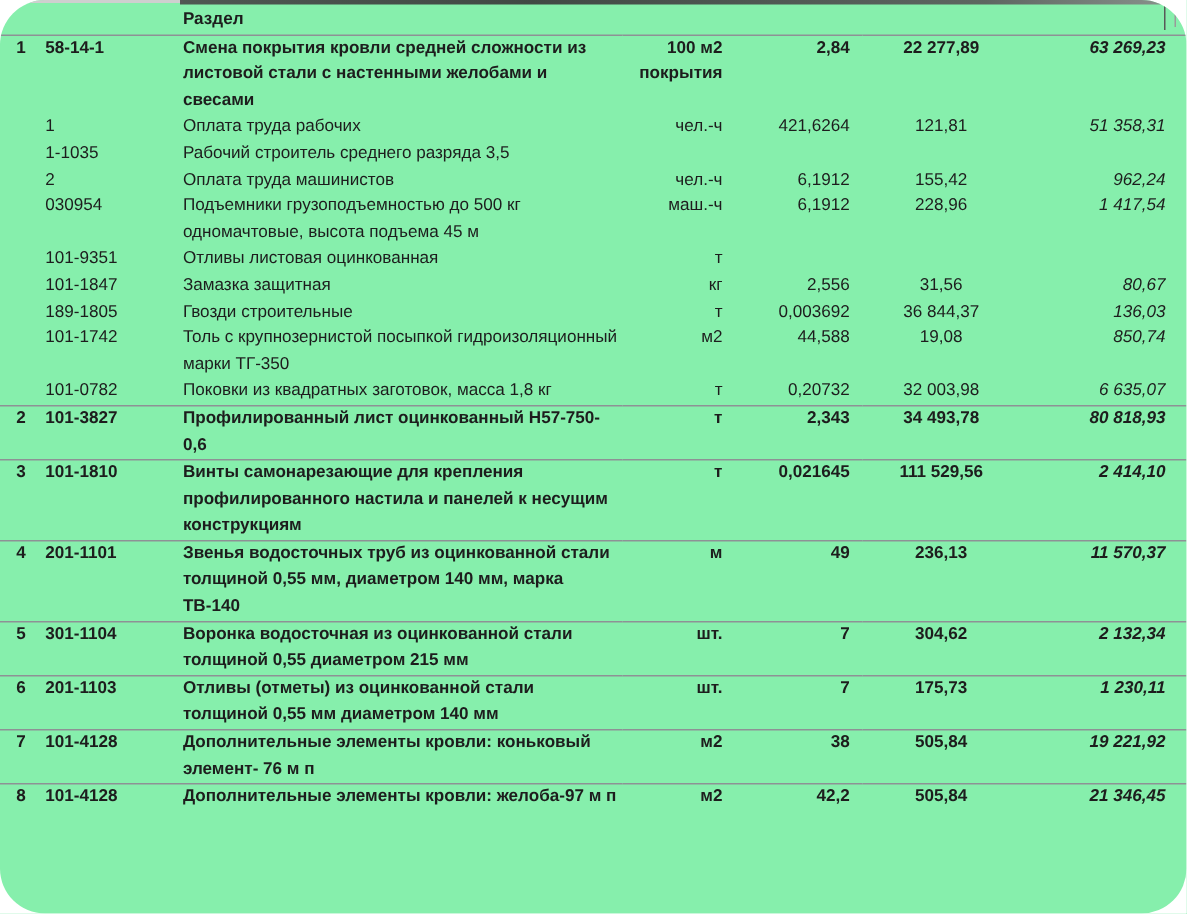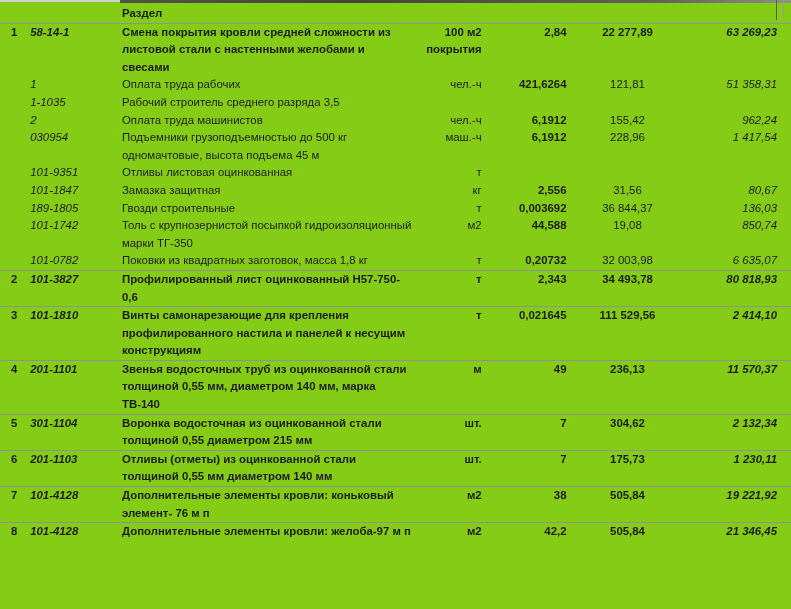--- a/index.html
+++ b/index.html
@@ -9,23 +9,24 @@
     background: #ffffff;
   }
   body {
     font-family: "Liberation Sans", "DejaVu Sans", sans-serif;
     -webkit-font-smoothing: antialiased;
   }
   #page {
     position: relative;
     width: 791px;
     height: 609px;
-    background: #84cc16;
+    background: #86efac;
     overflow: hidden;
     color: #1d1d1d;
+    border-radius: 30px;
   }
   
   .scan-band {
     position: absolute;
     left: 120px;
     top: 0px;
     width: 671px;
     height: 3px;
     background: linear-gradient(to right, #4a4a4a 0%, #3b3b3b 35%, #5a5a5a 80%, #8d8d8d 100%);
     opacity: .92;
@@ -66,24 +67,24 @@
     line-height: 17.6px;
   }
   table.est td {
     padding: 0;
     vertical-align: top;
     border: 0;
   }
 
   
   .c-num   { width: 30px;  text-align: center; }
-  .c-code  { width: 92px;  text-align: left; padding-left: 2px !important; font-style: italic; }
+  .c-code  { width: 92px;  text-align: left; padding-left: 2px !important; }
   .c-name  { width: 308px; text-align: left; padding-left: 4px !important; }
   .c-unit  { width: 68px;  text-align: right; }
-  .c-qty   { width: 88px;  text-align: right; padding-right: 8px !important; font-weight: bold; }
+  .c-qty   { width: 88px;  text-align: right; padding-right: 8px !important; }
   .c-price { width: 112px; text-align: center; padding-right: 8px !important; }
   .c-total { width: 93px;  text-align: right; padding-right: 14px !important; font-style: italic; }
 
   tr.sep > td {
     border-top: 1px solid #b9bcc0;
   }
   tr.sep-strong > td {
     border-top: 1px solid #8e9195;
   }
 

